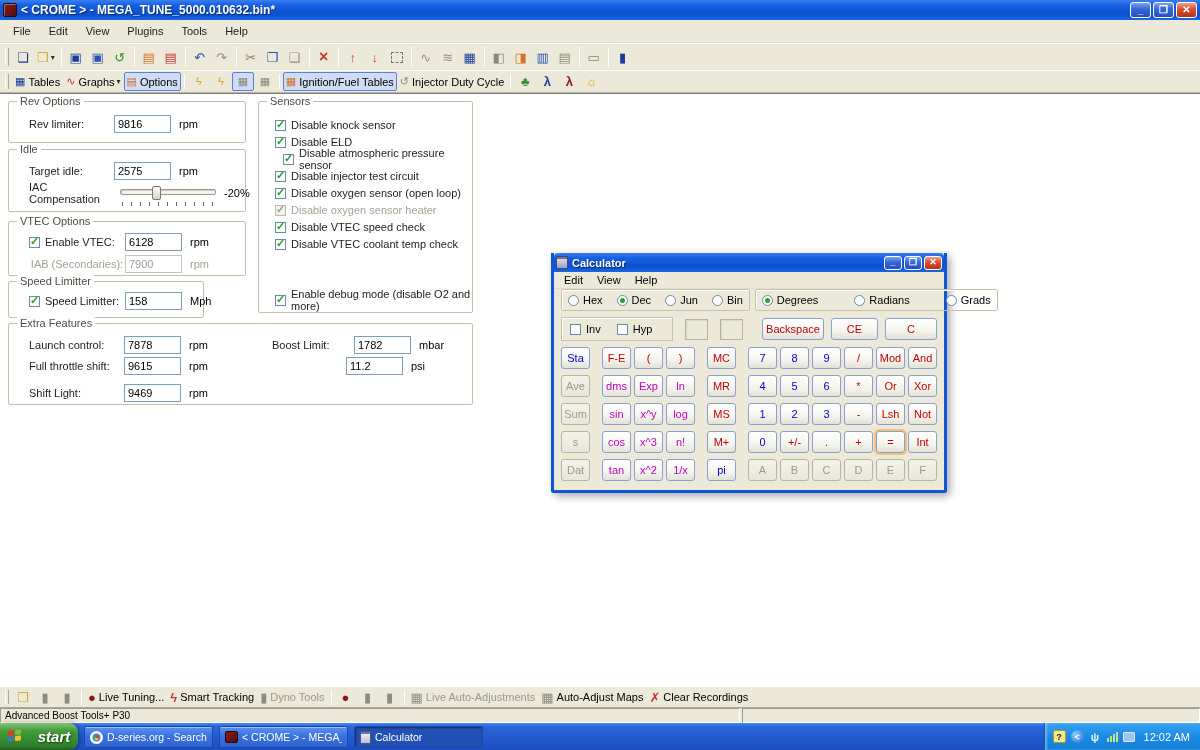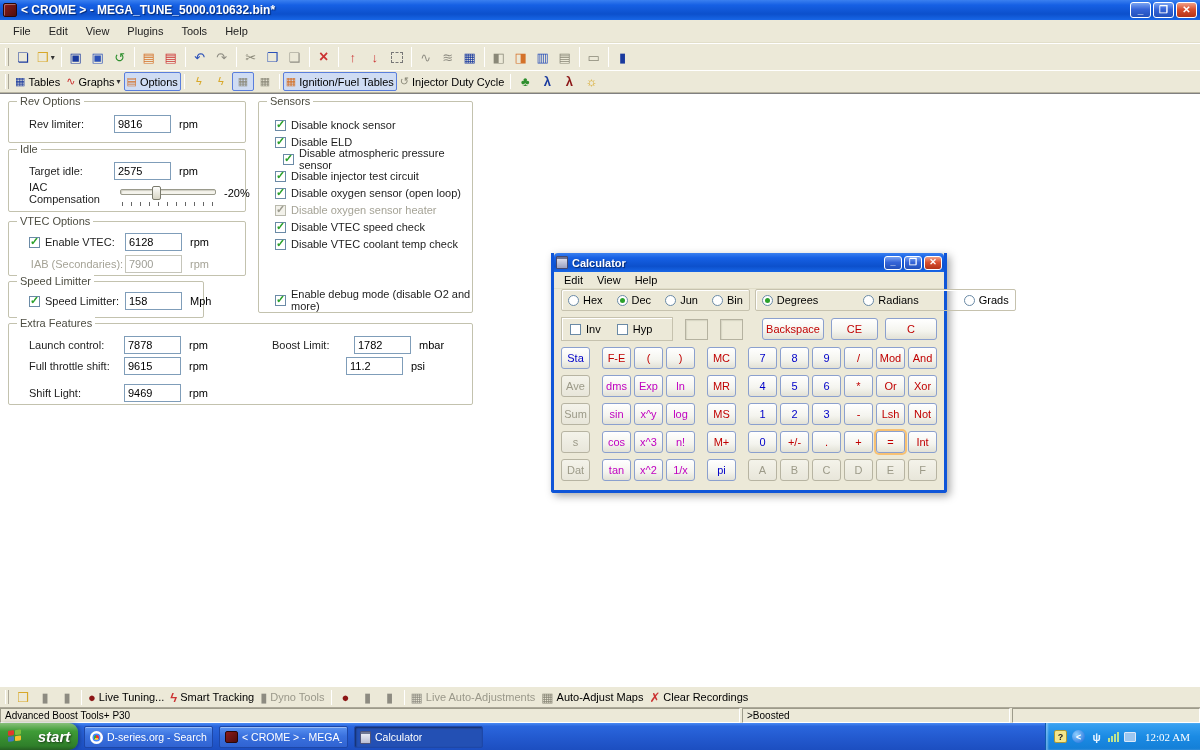--- a/index.html
+++ b/index.html
@@ -67,21 +67,21 @@
   .calc .appicon { background:linear-gradient(180deg,#e8e8f2,#9aa0c0); border:1px solid #44486e; width:12px; height:13px; border-radius:1px;
     box-shadow:inset 0 2px 0 #6a7090; }
   .calc .title { font-size:11px; }
   .calc .wb { width:18px; height:14px; line-height:11px; font-size:9px; }
   .calcmenu { height:17px; display:flex; align-items:center; padding:0 3px; border-bottom:1px solid #e0ddc8; }
   .calcmenu .mi { padding:2px 7px; }
   .display { margin:5px 7px 4px; height:20px; border:1px solid #7f9db9; background:#fff; text-align:right; line-height:18px; padding-right:4px; }
   .radiorow { display:flex; margin:0 7px; gap:5px; }
   .rframe { border:1px solid #c6c2ae; box-shadow:inset 1px 1px 0 #fff; border-radius:2px; height:22px; display:flex; align-items:center; padding:0 6px; gap:0; }
   .rframe.left { flex:0 0 186px; }
-  .rframe.right { flex:1;gap:9px; }
+  .rframe.right { flex:1; }
   .radio { display:flex; align-items:center; margin-right:14px; }
   .radio:last-child { margin-right:0; }
   .rdot { width:11px; height:11px; border-radius:50%; border:1px solid #6a8aa6; background:#fff; margin-right:4px; position:relative; }
   .radio.sel .rdot::after { content:""; position:absolute; left:2px; top:2px; width:5px; height:5px; border-radius:50%; background:#2ba12b; }
   .invrow { display:flex; align-items:center; margin:6px 7px 2px; height:24px; }
   .invframe { border:1px solid #c6c2ae; box-shadow:inset 1px 1px 0 #fff; height:24px; display:flex; align-items:center; padding:0 8px; width:112px; }
   .invframe .cbwrap { display:flex; align-items:center; margin-right:16px; }
   .invframe .cbwrap:last-child { margin-right:0; }
   .parenbox { width:23px; height:21px; border:1px solid #b5b2a0; box-shadow:inset 1px 1px 1px #d8d5c4; margin-left:12px; background:#ece9d8; }
   .topkeys { margin-left:auto; display:flex; gap:7px; }
@@ -119,21 +119,21 @@
   .cromeic { width:13px; height:12px; flex:0 0 auto; background:linear-gradient(135deg,#8d1b1b,#4e0e0e); border:1px solid #2b0707; border-radius:2px; }
   .calcic { width:11px; height:13px; flex:0 0 auto; background:linear-gradient(180deg,#f4f4fa,#b9bed4); border:1px solid #50557a; border-radius:1px; box-shadow:inset 0 2px 0 #707894; }
   .tray { margin-left:auto; background:linear-gradient(180deg,#39a2f2 0%,#1b8be4 50%,#147ed6 100%); border-left:1px solid #0e5cae; display:flex; align-items:center; gap:5px; padding:0 10px 0 8px; box-shadow:inset 2px 0 2px rgba(255,255,255,.35); }
   .trayic { width:13px; height:13px; display:flex; align-items:center; justify-content:center; font-size:9px; font-weight:bold; }
   .t-help { background:#f4e68a; border:1px solid #a89a3a; color:#222; border-radius:2px; }
   .t-msn { background:radial-gradient(circle at 35% 35%,#8fd0ff,#1565d8); border-radius:50%; color:#fff; }
   .t-net { color:#e8f4ff; font-size:11px; }
   .bars { display:flex; align-items:flex-end; gap:1px; height:11px; }
   .bars i { width:2px; background:#bfe48e; } .bars i:nth-child(1){height:4px;} .bars i:nth-child(2){height:6px;} .bars i:nth-child(3){height:8px;} .bars i:nth-child(4){height:10px;}
   .mon { width:12px; height:10px; border:1px solid #dce8f8; background:#9cc6f0; border-radius:1px; }
-  .clock { color:#fff; margin-left:4px; font-size:11px;font-family:Liberation Serif, serif; }
+  .clock { color:#fff; margin-left:4px; font-size:11px; }
 </style>
 </head>
 <body>
 
 <div class="titlebar">
   <div class="appicon"></div>
   <div class="title">&lt; CROME &gt; - MEGA_TUNE_5000.010632.bin*</div>
   <div class="winbtns">
     <div class="wb">_</div>
     <div class="wb">❐</div>
@@ -595,21 +595,20 @@
     <span class="tlabel">Auto-Adjust Maps</span>
   </div>
   <div class="tbtn">
     <span class="ig c-red">✗</span>
     <span class="tlabel">Clear Recordings</span>
   </div>
 </div>
 
 <div class="statusbar">
   <div class="spanel sp1">Advanced Boost Tools+ P30</div>
-  <div class="spanel sp2">&gt;Boosted</div>
   <div class="spanel sp3"></div>
 </div>
 
 <div class="taskbar">
   <div class="startbtn">
     <span class="xpflag">
         <i></i>
         <i></i>
         <i></i>
         <i></i>

